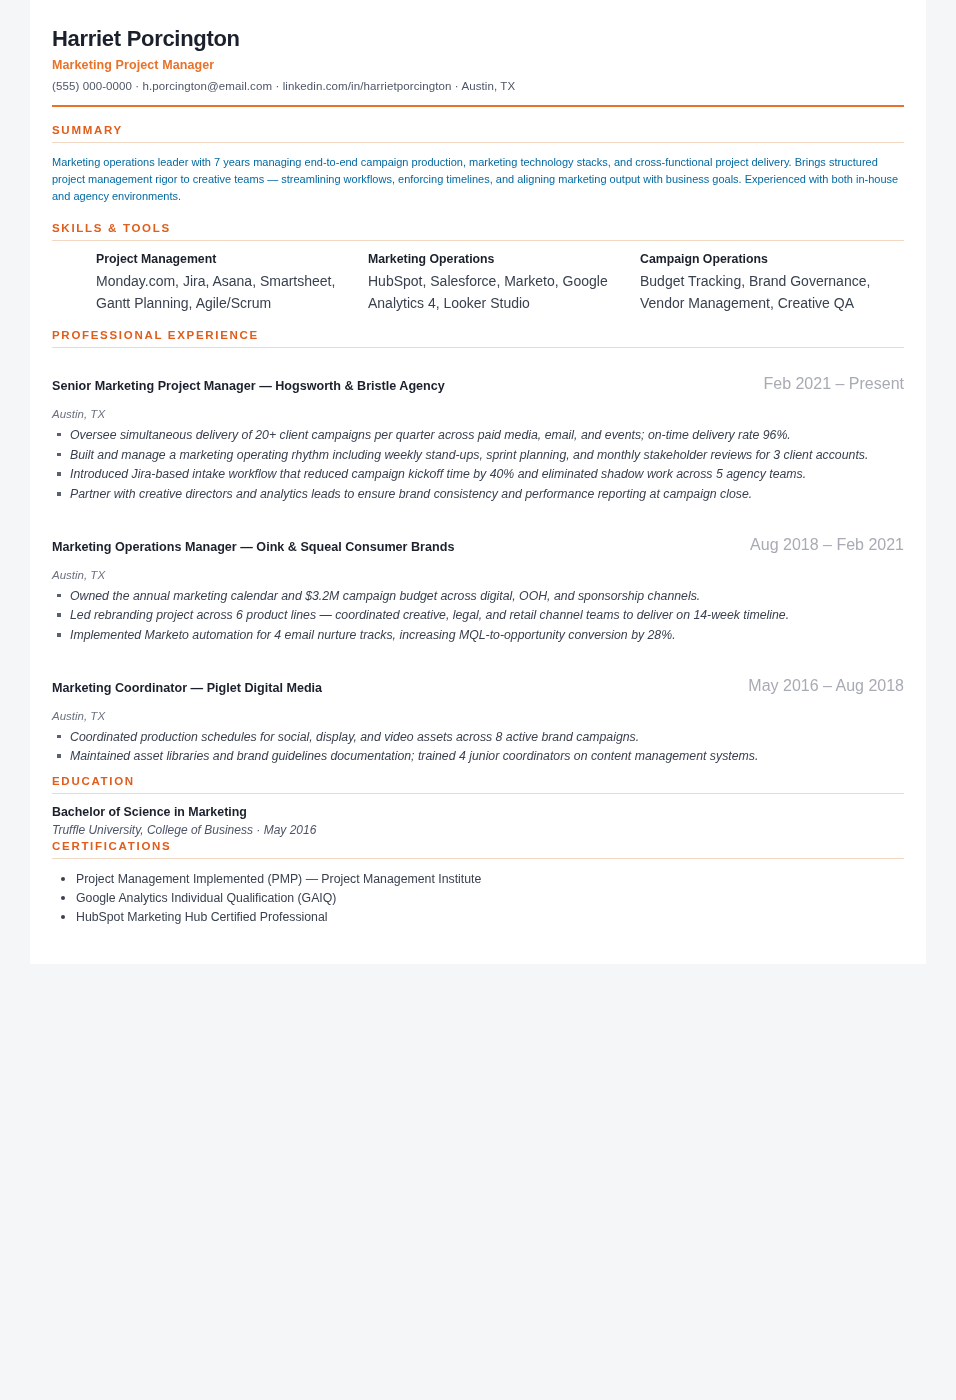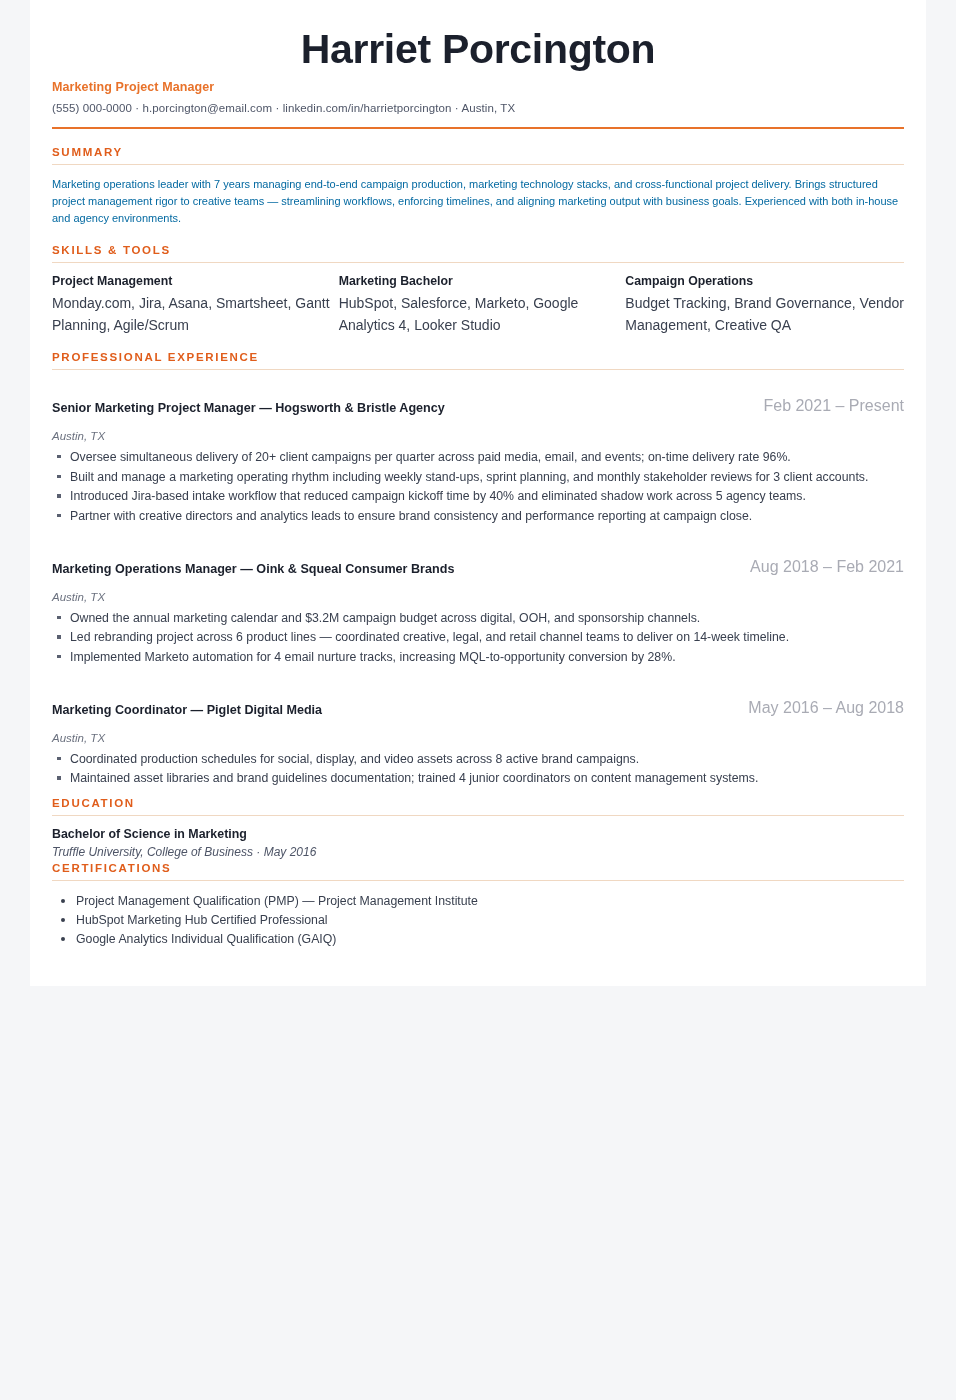--- a/index.html
+++ b/index.html
@@ -16,27 +16,26 @@
     left: 30px;
     top: 0;
     width: 896px;
     min-height: 866px;
     background: #ffffff;
     padding: 26px 22px 34px 22px;
   }
 
   
   .name {
-    font-size: 41px;
+    font-size: 22px;
     font-weight: bold;
     color: #1b202c;
     letter-spacing: -0.3px;
     line-height: 1.15;
     margin-bottom: 7px;
-    text-align: center;
   }
   .headline {
     font-size: 12.5px;
     font-weight: bold;
     color: #e8722a;
     letter-spacing: 0.1px;
     margin-bottom: 8px;
   }
   .contact {
     font-size: 11.5px;
@@ -73,20 +72,21 @@
     line-height: 1.55;
     margin-bottom: 17px;
   }
 
   
   .skills-grid {
     display: grid;
     grid-template-columns: 1fr 1fr 1fr;
     column-gap: 8px;
     margin-bottom: 15px;
+    margin-left: 44px;
   }
   .skill-cat {
     font-size: 12.3px;
     font-weight: bold;
     color: #1b202c;
     margin-bottom: 5px;
   }
   .skill-items {
     font-size: 14px;
     color: #39404f;
@@ -121,20 +121,21 @@
     margin-bottom: 6px;
   }
   ul.bullets { list-style: none; }
   ul.bullets li {
     position: relative;
     font-size: 12.3px;
     color: #39404f;
     line-height: 1.52;
     padding-left: 18px;
     margin-bottom: 1px;
+    font-style: italic;
   }
   ul.bullets li::before {
     content: "";
     position: absolute;
     left: 5px;
     top: 7px;
     width: 3.5px;
     height: 3.5px;
     background: #5a6070;
   }
@@ -192,21 +193,21 @@
 
   <div class="section">
     <div class="section-title">Skills &amp; Tools</div>
     <div class="section-rule"></div>
     <div class="skills-grid">
       <div>
         <div class="skill-cat">Project Management</div>
         <div class="skill-items">Monday.com, Jira, Asana, Smartsheet, Gantt Planning, Agile/Scrum</div>
       </div>
       <div>
-        <div class="skill-cat">Marketing Bachelor</div>
+        <div class="skill-cat">Marketing Operations</div>
         <div class="skill-items">HubSpot, Salesforce, Marketo, Google Analytics 4, Looker Studio</div>
       </div>
       <div>
         <div class="skill-cat">Campaign Operations</div>
         <div class="skill-items">Budget Tracking, Brand Governance, Vendor Management, Creative QA</div>
       </div>
     </div>
   </div>
 
   <div class="section">
@@ -257,19 +258,19 @@
     <div class="section-title">Education</div>
     <div class="section-rule"></div>
     <div class="edu-degree">Bachelor of Science in Marketing</div>
     <div class="edu-meta">Truffle University, College of Business · May 2016</div>
   </div>
 
   <div class="section">
     <div class="section-title">Certifications</div>
     <div class="section-rule"></div>
     <ul class="certs">
-      <li>Project Management Qualification (PMP) — Project Management Institute</li>
+      <li>Project Management Implemented (PMP) — Project Management Institute</li>
+      <li>Google Analytics Individual Qualification (GAIQ)</li>
       <li>HubSpot Marketing Hub Certified Professional</li>
-      <li>Google Analytics Individual Qualification (GAIQ)</li>
     </ul>
   </div>
 
 </div>
 
 </body></html>

